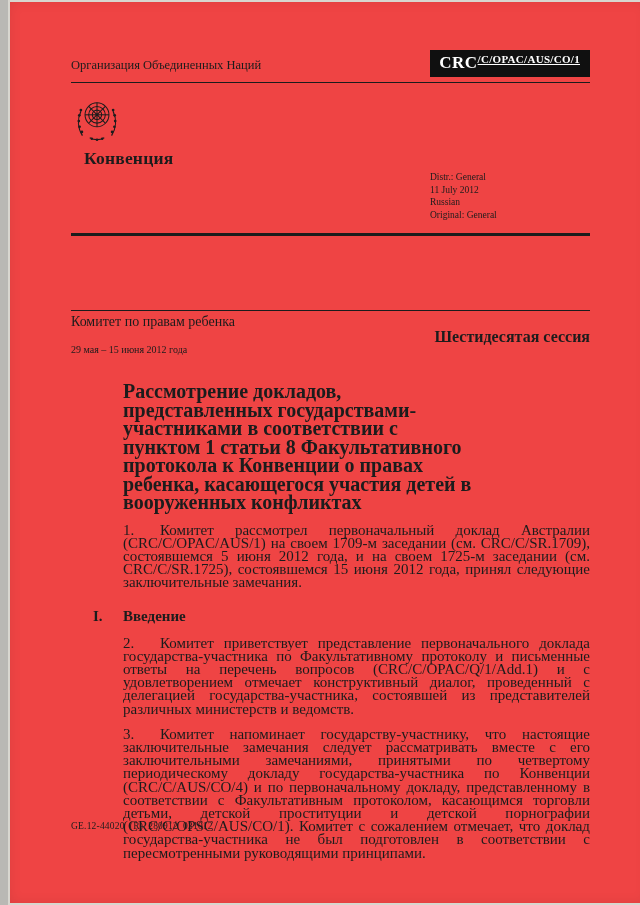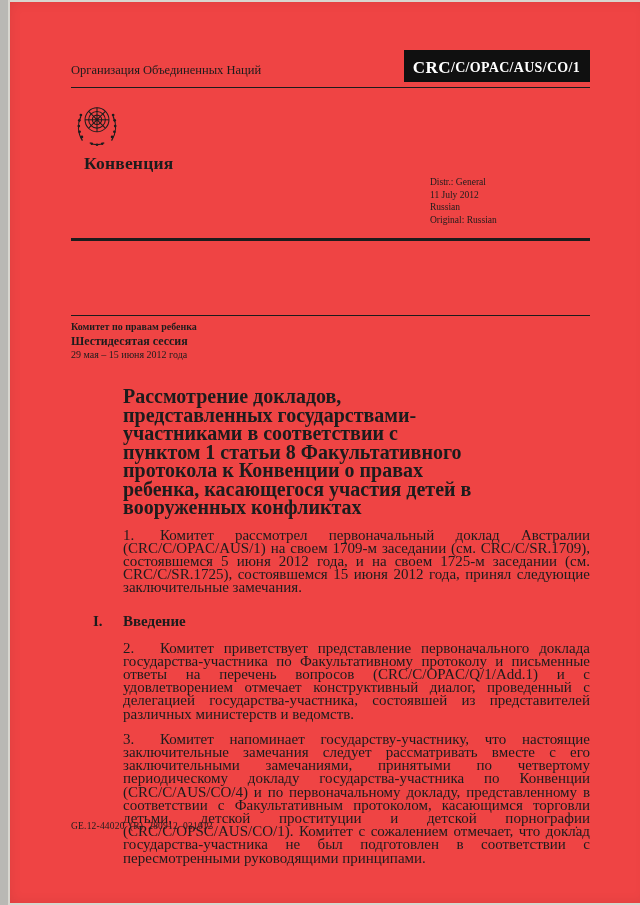--- a/index.html
+++ b/index.html
@@ -17,40 +17,40 @@
     overflow: hidden;
     box-shadow: inset 0 0 0 2px #d8d6cf, inset 0 0 14px rgba(0,0,0,0.10);
     margin-left: 8px;
   }
   .inner { position: absolute; left: 63px; right: 58px; top: 0; }
 
   .masthead { display: flex; justify-content: space-between; align-items: flex-end; padding-top: 50px; }
   .org-name { font-size: 12.5px; line-height: 15px; padding-bottom: 4px; }
   .symbol-box {
     background: #101010; color: #ffffff;
-    display: flex; align-items: center;
-    padding: 8px 10px 4px 9px; min-width: 152px;
+    display: flex; align-items: flex-start;
+    padding: 3px 10px 4px 9px; min-width: 152px;
   }
   .sym-big { font-size: 17px; font-weight: bold; letter-spacing: 0.5px; }
-  .sym-small { font-size: 14px; font-weight: bold; letter-spacing: 0.3px; }
+  .sym-small { font-size: 11px; font-weight: bold; letter-spacing: 0.3px; text-decoration: underline; }
 
   .rule { background: #1c1c1c; width: 100%; }
   .rule.thin  { height: 1px; }
   .rule.top-rule { margin-top: 5px; }
   .rule.thick { height: 3px; margin-top: 12px; }
   .rule.session-rule { margin-top: 74px; }
 
   .emblem-row { display: flex; margin-top: 9px; flex-direction: column; }
   .emblem { width: 52px; height: 52px; margin-top: 2px; flex: 0 0 auto; }
   .conv-title { margin-left: 13px; font-size: 17.5px; font-weight: bold; line-height: 21px; padding-top: 2px; letter-spacing: 0.2px; }
   .distr-block { margin-left: auto; width: 160px; font-size: 9.5px; line-height: 12.5px; padding-top: 2px; }
 
   .session { margin-top: 4px; }
-  .committee { font-size: 10px; font-weight: bold; line-height: 14px; }
-  .session-name { font-size: 12px; font-weight: bold; line-height: 13px; margin-top: 1px; }
+  .committee { font-size: 14px; font-weight: normal; line-height: 14px; }
+  .session-name { font-size: 16px; font-weight: bold; line-height: 13px; margin-top: 1px; text-align: right; }
   .session-dates { font-size: 10px; line-height: 13px; }
 
   .doc-title { margin: 26px 0 0 52px; width: 352px; font-size: 20px; line-height: 18.5px; font-weight: bold; }
   .doc-subtitle { margin: 22px 0 0 52px; font-size: 11.5px; font-weight: bold; }
 
   .para { margin: 12px 0 0 52px; font-size: 15px; line-height: 13.2px; text-align: justify; }
   .para .pnum { display: inline-block; width: 37px; }
 
   .section-heading { margin: 18px 0 0 22px; display: flex; font-size: 15px; font-weight: bold; }
   .sec-num { width: 30px; flex: 0 0 auto; }
@@ -109,21 +109,21 @@
           </g>
         </svg>
       </div>
       <div class="conv-title">
         <div>Конвенция</div>
       </div>
       <div class="distr-block">
         <div>Distr.: General</div>
         <div>11 July 2012</div>
         <div>Russian</div>
-        <div>Original: Russian</div>
+        <div>Original: General</div>
       </div>
     </div>
 
     <div class="rule thick"></div>
 
     <div class="rule thin session-rule"></div>
 
     <div class="session">
       <div class="committee">Комитет по правам ребенка</div>
       <div class="session-name">Шестидесятая сессия</div>

